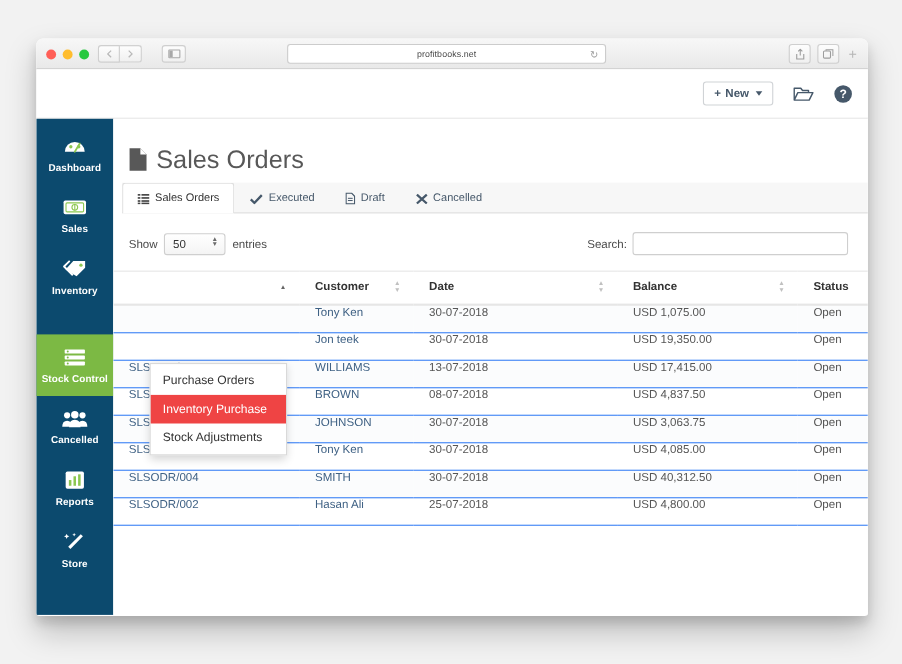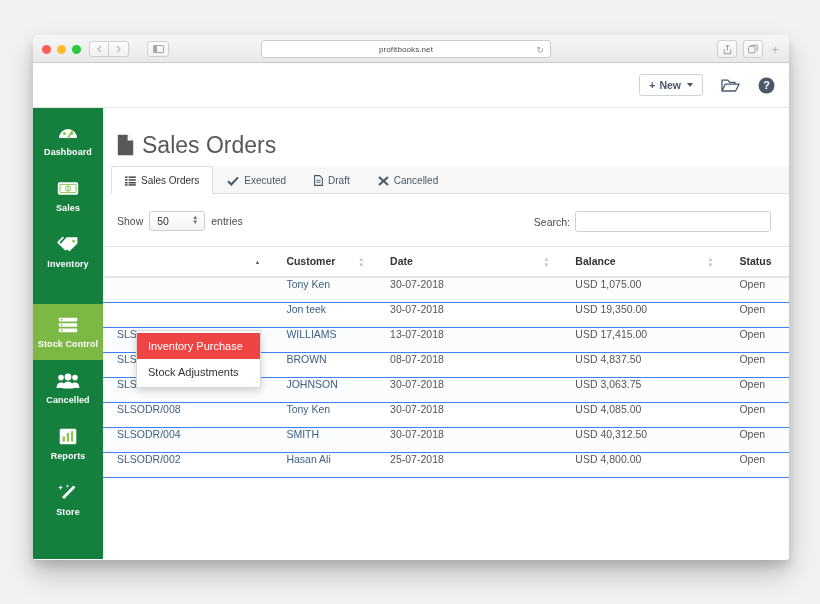--- a/index.html
+++ b/index.html
@@ -111,21 +111,21 @@
     margin-left: 2px;
   }
   .hicon { color: #46586a; display: flex; align-items: center; }
 
   
   .appbody { position: relative; display: flex; height: 451px; }
 
   
   .sidebar {
     width: 70px;
-    background: #15803d;
+    background: #0c4a6e;
     flex: none;
     padding-top: 4px;
   }
   .sideitem {
     padding: 11px 2px 10px;
     text-align: center;
     color: #ffffff;
   }
   .sideitem.active { background: #7cb944; margin-top: 24px; }
   .sideicon { height: 19px; display: flex; align-items: center; justify-content: center; margin-bottom: 5px; }
@@ -162,21 +162,21 @@
   }
   .tab.active {
     background: #ffffff;
     border-color: #dfdfdf;
     color: #333333;
     border-radius: 3px 3px 0 0;
     margin-bottom: -1px;
   }
 
   .toolrow {
-    display: flex; align-items: flex-start; justify-content: space-between;
+    display: flex; align-items: center; justify-content: space-between;
     padding: 17px 18px 14px 14px;
   }
   .showgrp { display: flex; align-items: center; gap: 6px; font-size: 10.5px; color: #4a4a4a; }
   .selbox {
     position: relative;
     border: 1px solid #cfcfcf; border-radius: 3px;
     background: linear-gradient(#ffffff,#f4f4f4);
     padding: 3px 22px 3px 7px;
     font-size: 10.5px; color: #333;
     min-width: 56px;
@@ -569,18 +569,19 @@
             <td>25-07-2018</td>
             <td>USD 4,800.00</td>
             <td>Open</td>
           </tr>
         </tbody>
       </table>
 
     </div>
 
     <div class="dropdown">
+      <div class="ditem">Purchase Orders</div>
       <div class="ditem sel">Inventory Purchase</div>
       <div class="ditem">Stock Adjustments</div>
     </div>
 
   </div>
 </div>
 
 </body></html>

